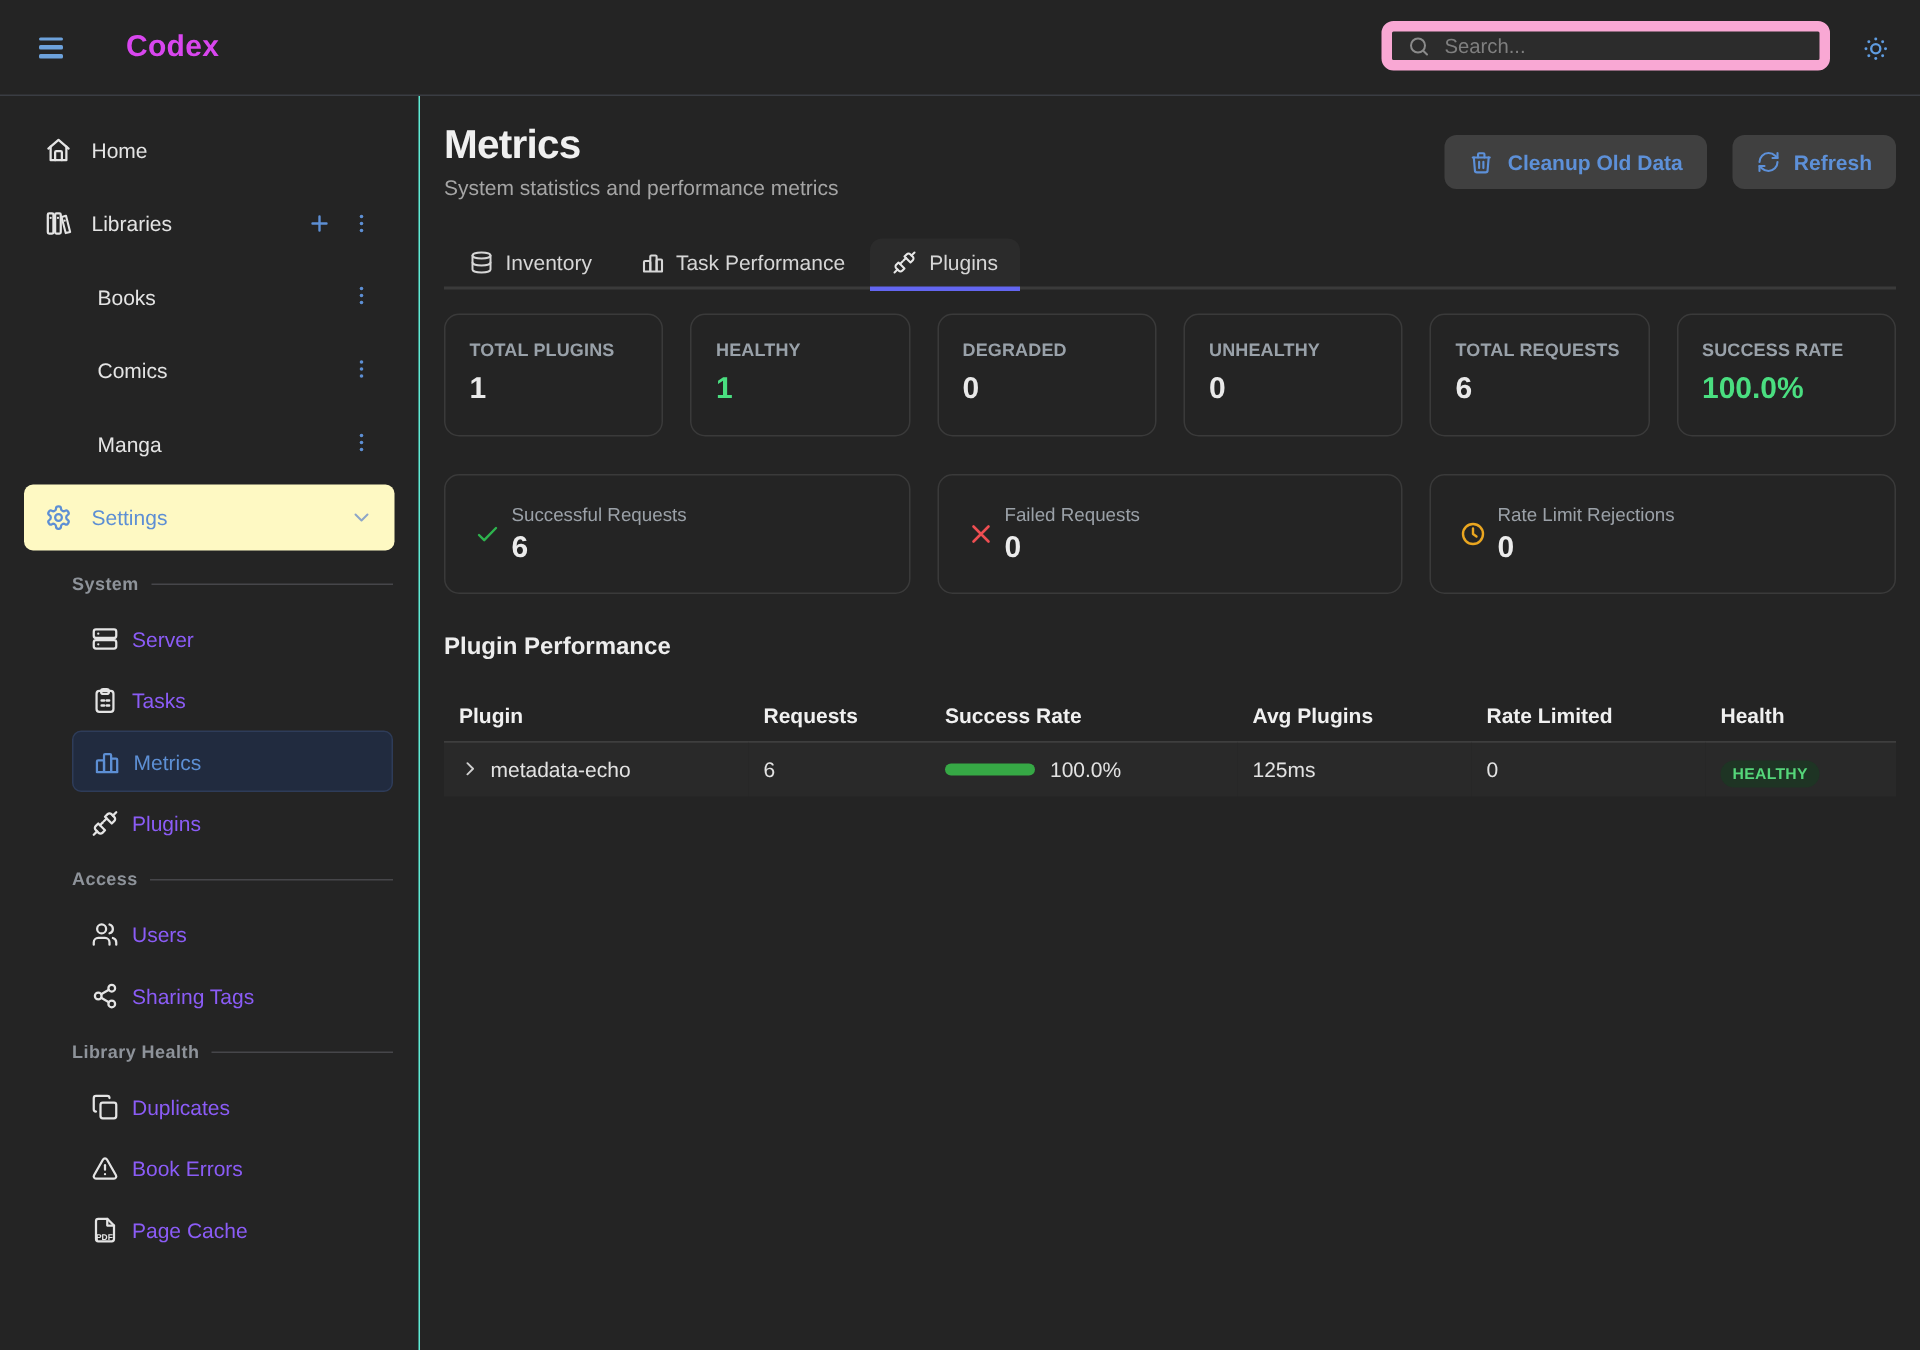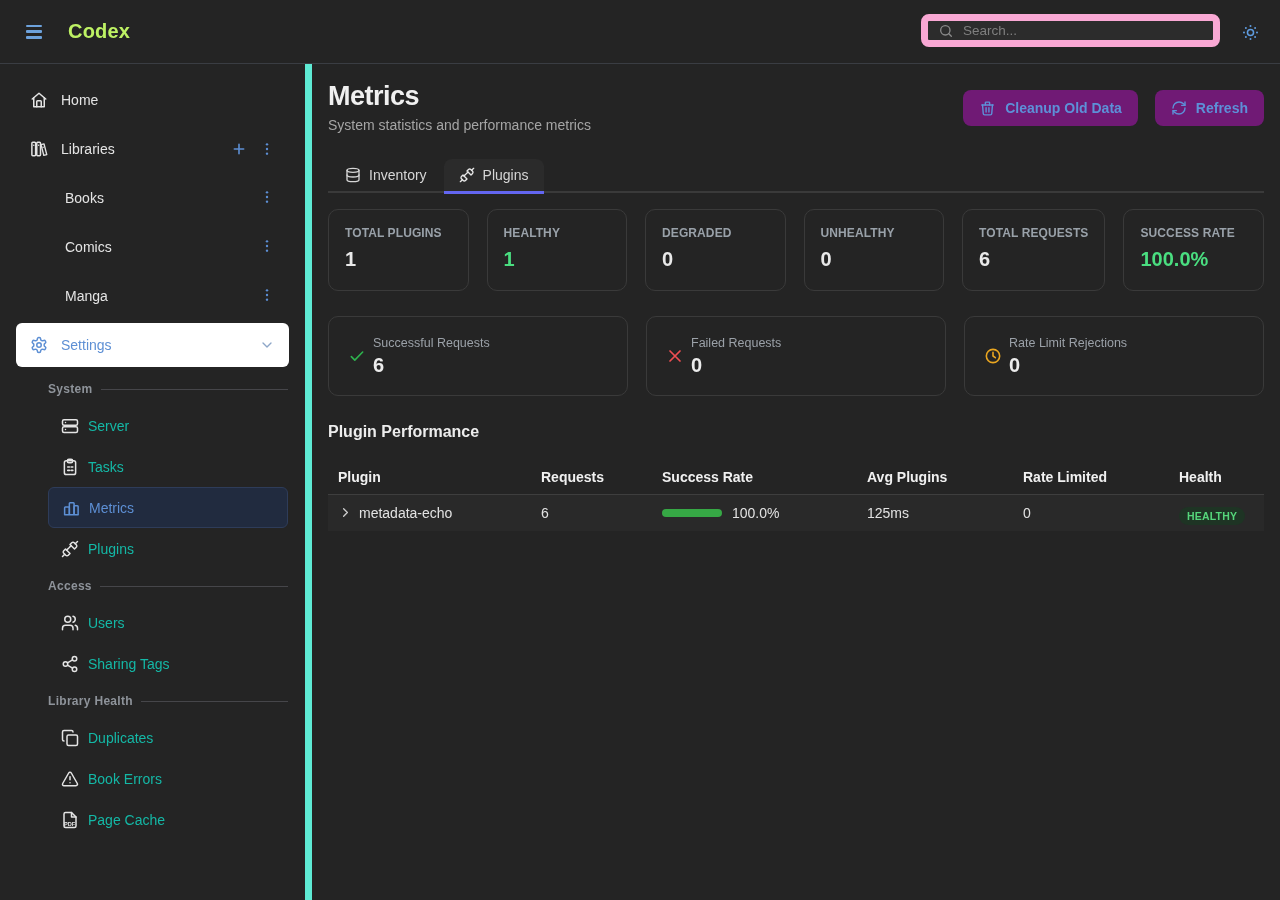--- a/index.html
+++ b/index.html
@@ -1,44 +1,44 @@
 <!DOCTYPE html>
 <html><head>
 <meta charset="utf-8">
 <style>
 * { margin:0; padding:0; box-sizing:border-box; }
 html,body { width:1280px; height:900px; overflow:hidden; background:#242424; font-family:"Liberation Sans", sans-serif; }
 .header { height:64px; display:flex; align-items:center; border-bottom:1px solid #3a3d43; position:relative; }
 .burger { margin-left:26px; width:16px; height:14px; display:flex; flex-direction:column; justify-content:space-between; }
 .burger span { display:block; height:2.6px; border-radius:1px; background:#6da2dc; }
-.brand { margin-left:26px; font-size:20px; font-weight:bold; color:#bef264; letter-spacing:0.2px; }
+.brand { margin-left:42px; font-size:20px; font-weight:bold; color:#d946ef; letter-spacing:0.2px; }
 .search { position:absolute; left:921px; top:14px; width:299px; height:33px; background:#2c2c2c; border:7px solid #f9a8d4; border-radius:8px; display:flex; align-items:center; }
 .search svg { margin-left:10px; }
 .search .ph { margin-left:9px; color:#7f7f7f; font-size:13.5px; }
 .sun { position:absolute; left:1242px; top:24px; }
 .wrap { display:flex; height:836px; }
-.sidebar { width:312px; border-right:7px solid #5eead4; padding-top:14px; flex-shrink:0; }
+.sidebar { width:280px; border-right:1px solid #5eead4; padding-top:14px; flex-shrink:0; }
 .nav-item { height:44px; margin:0 16px 5px 16px; border-radius:6px; display:flex; align-items:center; padding:0 14px; color:#e4e4e4; font-size:14px; }
 .nav-item .lbl { margin-left:13px; }
 .nav-item .right { margin-left:auto; display:flex; align-items:center; gap:12px; }
-.nav-item.active { background:#ffffff; color:#5d8fd4; }
+.nav-item.active { background:#fef9c3; color:#5d8fd4; }
 .sub-lib { height:44px; margin:0 16px 5px 16px; border-radius:6px; display:flex; align-items:center; padding:0 14px 0 49px; color:#e4e4e4; font-size:14px; }
 .sub-lib .right { margin-left:auto; }
 .section { display:flex; align-items:center; margin:0 17px 0 48px; padding:10px 0 9px 0; }
 .section .st { color:#8e939a; font-size:12px; font-weight:bold; letter-spacing:0.3px; }
 .section .ln { flex:1; height:1px; background:#46464a; margin-left:8px; }
-.sub-item { height:41px; margin:0 17px 0 48px; border-radius:6px; display:flex; align-items:center; padding:0 13px; color:#14b8a6; font-size:14px; }
+.sub-item { height:41px; margin:0 17px 0 48px; border-radius:6px; display:flex; align-items:center; padding:0 13px; color:#8b5cf6; font-size:14px; }
 .sub-item .lbl { margin-left:9px; }
 .sub-item.active { background:#212b3f; color:#5d8fd4; border:1px solid #2e3c59; }
 .content { flex:1; padding:16px 16px 0 16px; }
 .page-head { display:flex; align-items:flex-start; }
 .page-head h1 { font-size:27px; font-weight:bold; color:#f0f0f0; line-height:32px; letter-spacing:-0.5px; }
 .page-head .sub { color:#a5a5a5; font-size:14px; margin-top:5px; }
 .actions { margin-left:auto; display:flex; gap:17px; margin-top:10px; }
-.btn { height:36px; border-radius:8px; background:#701a75; color:#5d90d8; font-size:14px; font-weight:bold; display:flex; align-items:center; padding:0 16px; gap:9px;text-align:center; }
+.btn { height:36px; border-radius:8px; background:#404040; color:#5d90d8; font-size:14px; font-weight:bold; display:flex; align-items:center; padding:0 16px; gap:9px;text-align:center; }
 .tabs { display:flex; margin-top:26px; border-bottom:2px solid #3a3a3a; gap:2px; padding-left:2px; }
 .tab { display:flex; align-items:center; gap:8px; padding:0 15px; height:32px; color:#d6d6d6; font-size:14px; }
 .tab.active { background:#2b2b2b; border-radius:8px 8px 0 0; box-shadow:0 3px 0 #6366f1; }
 .cards6 { display:grid; grid-template-columns:repeat(6,1fr); gap:18px; margin-top:16px; }
 .scard { border:1px solid #3a3a3a; border-radius:10px; height:82px; padding:16px; }
 .scard .lb { color:#99a1a9; font-size:12px; font-weight:bold; letter-spacing:0.1px; white-space:nowrap; }
 .scard .val { color:#e9e9e9; font-size:20px; font-weight:bold; margin-top:8px; }
 .scard .val.green { color:#4ade80; }
 .cards3 { display:grid; grid-template-columns:repeat(3,1fr); gap:18px; margin-top:25px; }
 .mcard { border:1px solid #3a3a3a; border-radius:10px; height:80px; display:flex; align-items:center; padding:0 20px; }
@@ -264,20 +264,29 @@
     </div>
   </div>
   <div class="tabs">
     <div class="tab">
       <svg width="16" height="16" viewBox="0 0 24 24" fill="none" stroke="#d6d6d6" stroke-width="2" stroke-linecap="round" stroke-linejoin="round">
             <ellipse cx="12" cy="5" rx="9" ry="3"></ellipse>
             <path d="M3 5v14a9 3 0 0 0 18 0V5"></path>
             <path d="M3 12a9 3 0 0 0 18 0"></path>
           </svg>
       Inventory
+    </div>
+    <div class="tab">
+      <svg width="16" height="16" viewBox="0 0 24 24" fill="none" stroke="#d6d6d6" stroke-width="2.1" stroke-linejoin="round">
+            <path d="M3.5 21v-9.5a1 1 0 0 1 1-1h4.3a1 1 0 0 1 1 1V21"></path>
+            <path d="M9.8 21V6a1 1 0 0 1 1-1h4.3a1 1 0 0 1 1 1v15"></path>
+            <path d="M16.1 21v-11a1 1 0 0 1 1-1h3.4a1 1 0 0 1 1 1v11"></path>
+            <path d="M3.5 21h18" stroke-linecap="round"></path>
+          </svg>
+      Task Performance
     </div>
     <div class="tab active">
       <svg width="16" height="16" viewBox="0 0 24 24" fill="none" stroke="#e8e8e8" stroke-width="2" stroke-linecap="round" stroke-linejoin="round">
             <path d="m19 5 3-3"></path>
             <path d="m2 22 3-3"></path>
             <path d="M6.3 20.3a2.4 2.4 0 0 0 3.4 0L12 18l-6-6-2.3 2.3a2.4 2.4 0 0 0 0 3.4Z"></path>
             <path d="M7.5 13.5 10 11"></path>
             <path d="M13.5 7.5 11 10"></path>
             <path d="m12 6 6 6 2.3-2.3a2.4 2.4 0 0 0 0-3.4l-2.6-2.6a2.4 2.4 0 0 0-3.4 0Z"></path>
           </svg>

